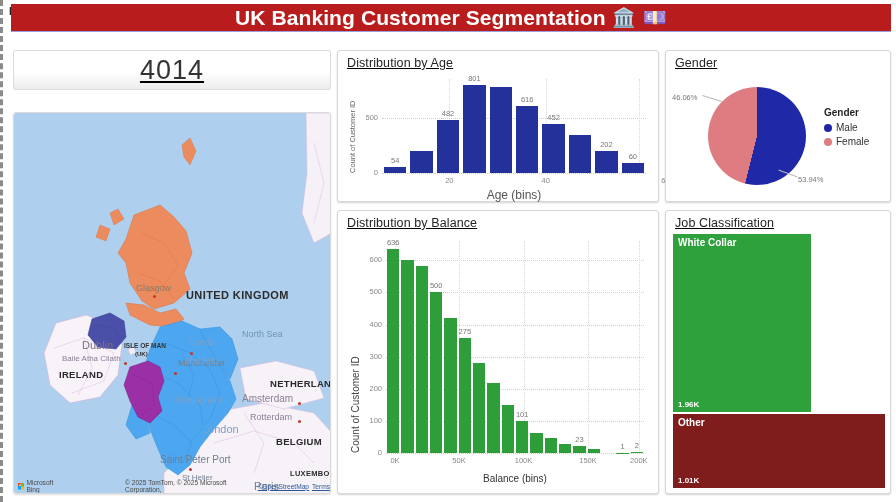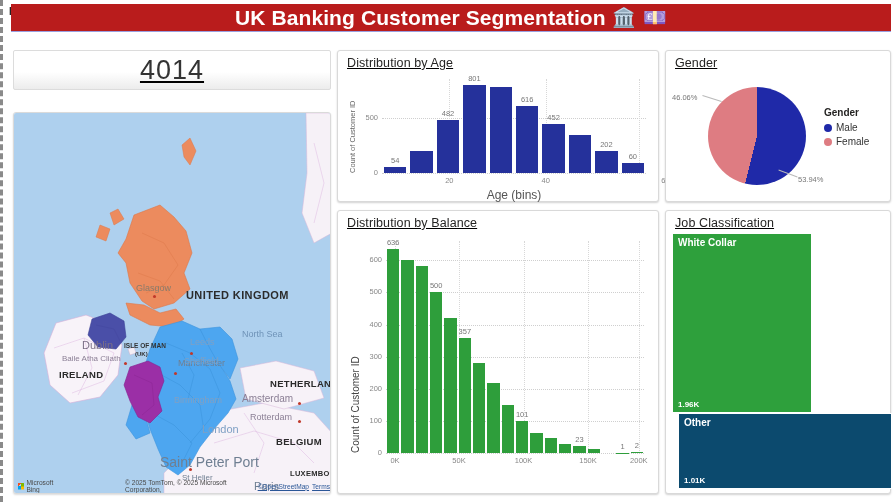--- a/index.html
+++ b/index.html
@@ -234,21 +234,21 @@
       <div class="mlabel city" style="left:170px;top:243px;font-size:9px;color:#7fa0c4;">Sheffield</div>
       <span class="mdot" style="left:160px;top:259px;"></span>
       <div class="mlabel city" style="left:160px;top:282px;font-size:9px;color:#7fa0c4;">Birmingham</div>
       <div class="mlabel city" style="left:188px;top:310px;font-size:11px;color:#7fa0c4;">London</div>
 
       <div class="mlabel city" style="left:228px;top:280px;font-size:10px;color:#8b7f95;">Amsterdam</div>
       <span class="mdot" style="left:284px;top:289px;"></span>
       <div class="mlabel city" style="left:236px;top:299px;font-size:9px;color:#8b7f95;">Rotterdam</div>
       <span class="mdot" style="left:284px;top:307px;"></span>
 
-      <div class="mlabel city" style="left:146px;top:341px;font-size:14px;color:#6f7f92;">Saint Peter Port</div>
+      <div class="mlabel city" style="left:146px;top:341px;font-size:10px;color:#6f7f92;">Saint Peter Port</div>
       <span class="mdot" style="left:175px;top:355px;"></span>
       <div class="mlabel city" style="left:168px;top:360px;font-size:8px;color:#6f7f92;">St Helier</div>
       <div class="mlabel city" style="left:240px;top:367px;font-size:11px;color:#6f7f92;">Paris</div>
 
       <div id="attrib">
         <span class="bing">
           <span class="bingsq"></span>
           <span>Microsoft Bing</span>
         </span>
         <span class="cr">© 2025 TomTom, © 2025 Microsoft Corporation,</span>
@@ -321,39 +321,40 @@
         <div class="vgrid" style="left: 252.84px; top: 0px; height: 212px;"></div>
         <div class="tick" style="left: 240.84px; top: 215px; width: 24px; text-align: center;">200K</div>
         <div class="bar" title="0K: 636" style="left: 1px; width: 12.3333px; height: 204.291px; background: rgb(46, 158, 59);"></div>
         <div class="blabel" style="left: -6.83333px; top: -3.29091px; width: 28px;">636</div>
         <div class="bar" title="10K: 600" style="left: 15.3333px; width: 12.3333px; height: 192.727px; background: rgb(46, 158, 59);"></div>
         <div class="bar" title="20K: 581" style="left: 29.6667px; width: 12.3333px; height: 186.624px; background: rgb(46, 158, 59);"></div>
         <div class="bar" title="30K: 500" style="left: 44px; width: 12.3333px; height: 160.606px; background: rgb(46, 158, 59);"></div>
         <div class="blabel" style="left: 36.1667px; top: 40.3939px; width: 28px;">500</div>
         <div class="bar" title="40K: 420" style="left: 58.3333px; width: 12.3333px; height: 134.909px; background: rgb(46, 158, 59);"></div>
         <div class="bar" title="50K: 357" style="left: 72.6667px; width: 12.3333px; height: 114.673px; background: rgb(46, 158, 59);"></div>
-        <div class="blabel" style="left: 64.8333px; top: 86.3273px; width: 28px;">357</div>
+        <div class="blabel" style="left: 64.8333px; top: 86.3273px; width: 28px;">275</div>
         <div class="bar" title="60K: 281" style="left: 87px; width: 12.3333px; height: 90.2606px; background: rgb(46, 158, 59);"></div>
         <div class="bar" title="70K: 218" style="left: 101.333px; width: 12.3333px; height: 70.0242px; background: rgb(46, 158, 59);"></div>
         <div class="bar" title="80K: 150" style="left: 115.667px; width: 12.3333px; height: 48.1818px; background: rgb(46, 158, 59);"></div>
         <div class="bar" title="90K: 101" style="left: 130px; width: 12.3333px; height: 32.4424px; background: rgb(46, 158, 59);"></div>
         <div class="blabel" style="left: 122.167px; top: 168.558px; width: 28px;">101</div>
         <div class="bar" title="100K: 62" style="left: 144.333px; width: 12.3333px; height: 19.9152px; background: rgb(46, 158, 59);"></div>
         <div class="bar" title="110K: 46" style="left: 158.667px; width: 12.3333px; height: 14.7758px; background: rgb(46, 158, 59);"></div>
         <div class="bar" title="120K: 29" style="left: 173px; width: 12.3333px; height: 9.31515px; background: rgb(46, 158, 59);"></div>
         <div class="bar" title="130K: 23" style="left: 187.333px; width: 12.3333px; height: 7.38788px; background: rgb(46, 158, 59);"></div>
         <div class="blabel" style="left: 179.5px; top: 193.612px; width: 28px;">23</div>
         <div class="bar" title="140K: 13" style="left: 201.667px; width: 12.3333px; height: 4.17576px; background: rgb(46, 158, 59);"></div>
         <div class="bar" title="150K: 0" style="left: 216px; width: 12.3333px; height: 0px; background: rgb(46, 158, 59);"></div>
         <div class="bar" title="160K: 1" style="left: 230.333px; width: 12.3333px; height: 0.321212px; background: rgb(46, 158, 59);"></div>
         <div class="blabel" style="left: 222.5px; top: 200.679px; width: 28px;">1</div>
         <div class="bar" title="180K: 2" style="left: 244.667px; width: 12.3333px; height: 0.642424px; background: rgb(46, 158, 59);"></div>
         <div class="blabel" style="left: 236.833px; top: 200.358px; width: 28px;">2</div>
       </div>
     <div class="ylab big" style="left:12px; top:242px;">Count of Customer ID</div>
+    <div class="xlab big" style="left:48px; top:262px; width:258px;">Balance (bins)</div>
   </div>
 
   <div id="genderCard" class="panel">
     <div class="hdr">Gender</div>
     <div id="pie" style="left: 42px; top: 36px; width: 98px; height: 98px; background: conic-gradient(rgb(31, 41, 168) 0deg, rgb(31, 41, 168) 194.184deg, rgb(222, 124, 130) 194.184deg, rgb(222, 124, 130) 360deg);"></div>
     <div class="pielbl" id="lblFemale" style="left:6px; top:42px;">46.06%</div>
     <div class="leader" style="left:36px; top:47px; width:20px; transform:rotate(18deg);"></div>
     <div class="pielbl" id="lblMale" style="left:132px; top:124px;">53.94%</div>
     <div class="leader" style="left:112px; top:122px; width:20px; transform:rotate(20deg);"></div>
 
@@ -370,20 +371,20 @@
     </div>
   </div>
 
   <div id="jobCard" class="panel">
     <div class="hdr">Job Classification</div>
     <div class="plot" id="tmPlot" style="left:6px; top:22px; width:214px; height:256px;">
         <div class="tmtile" style="left: 0px; top: 0px; width: 140px; height: 180px; background: rgb(46, 160, 60);">
           <div class="tmname">White Collar</div>
           <div class="tmval">1.96K</div>
         </div>
-        <div class="tmtile" style="left: 6px; top: 180px; width: 214px; height: 76px; background: #0c4a6e;">
+        <div class="tmtile" style="left: 0px; top: 180px; width: 214px; height: 76px; background: #7f1d1d;">
           <div class="tmname">Other</div>
           <div class="tmval">1.01K</div>
         </div>
       </div>
   </div>
 
 </div>
 
 </body></html>

